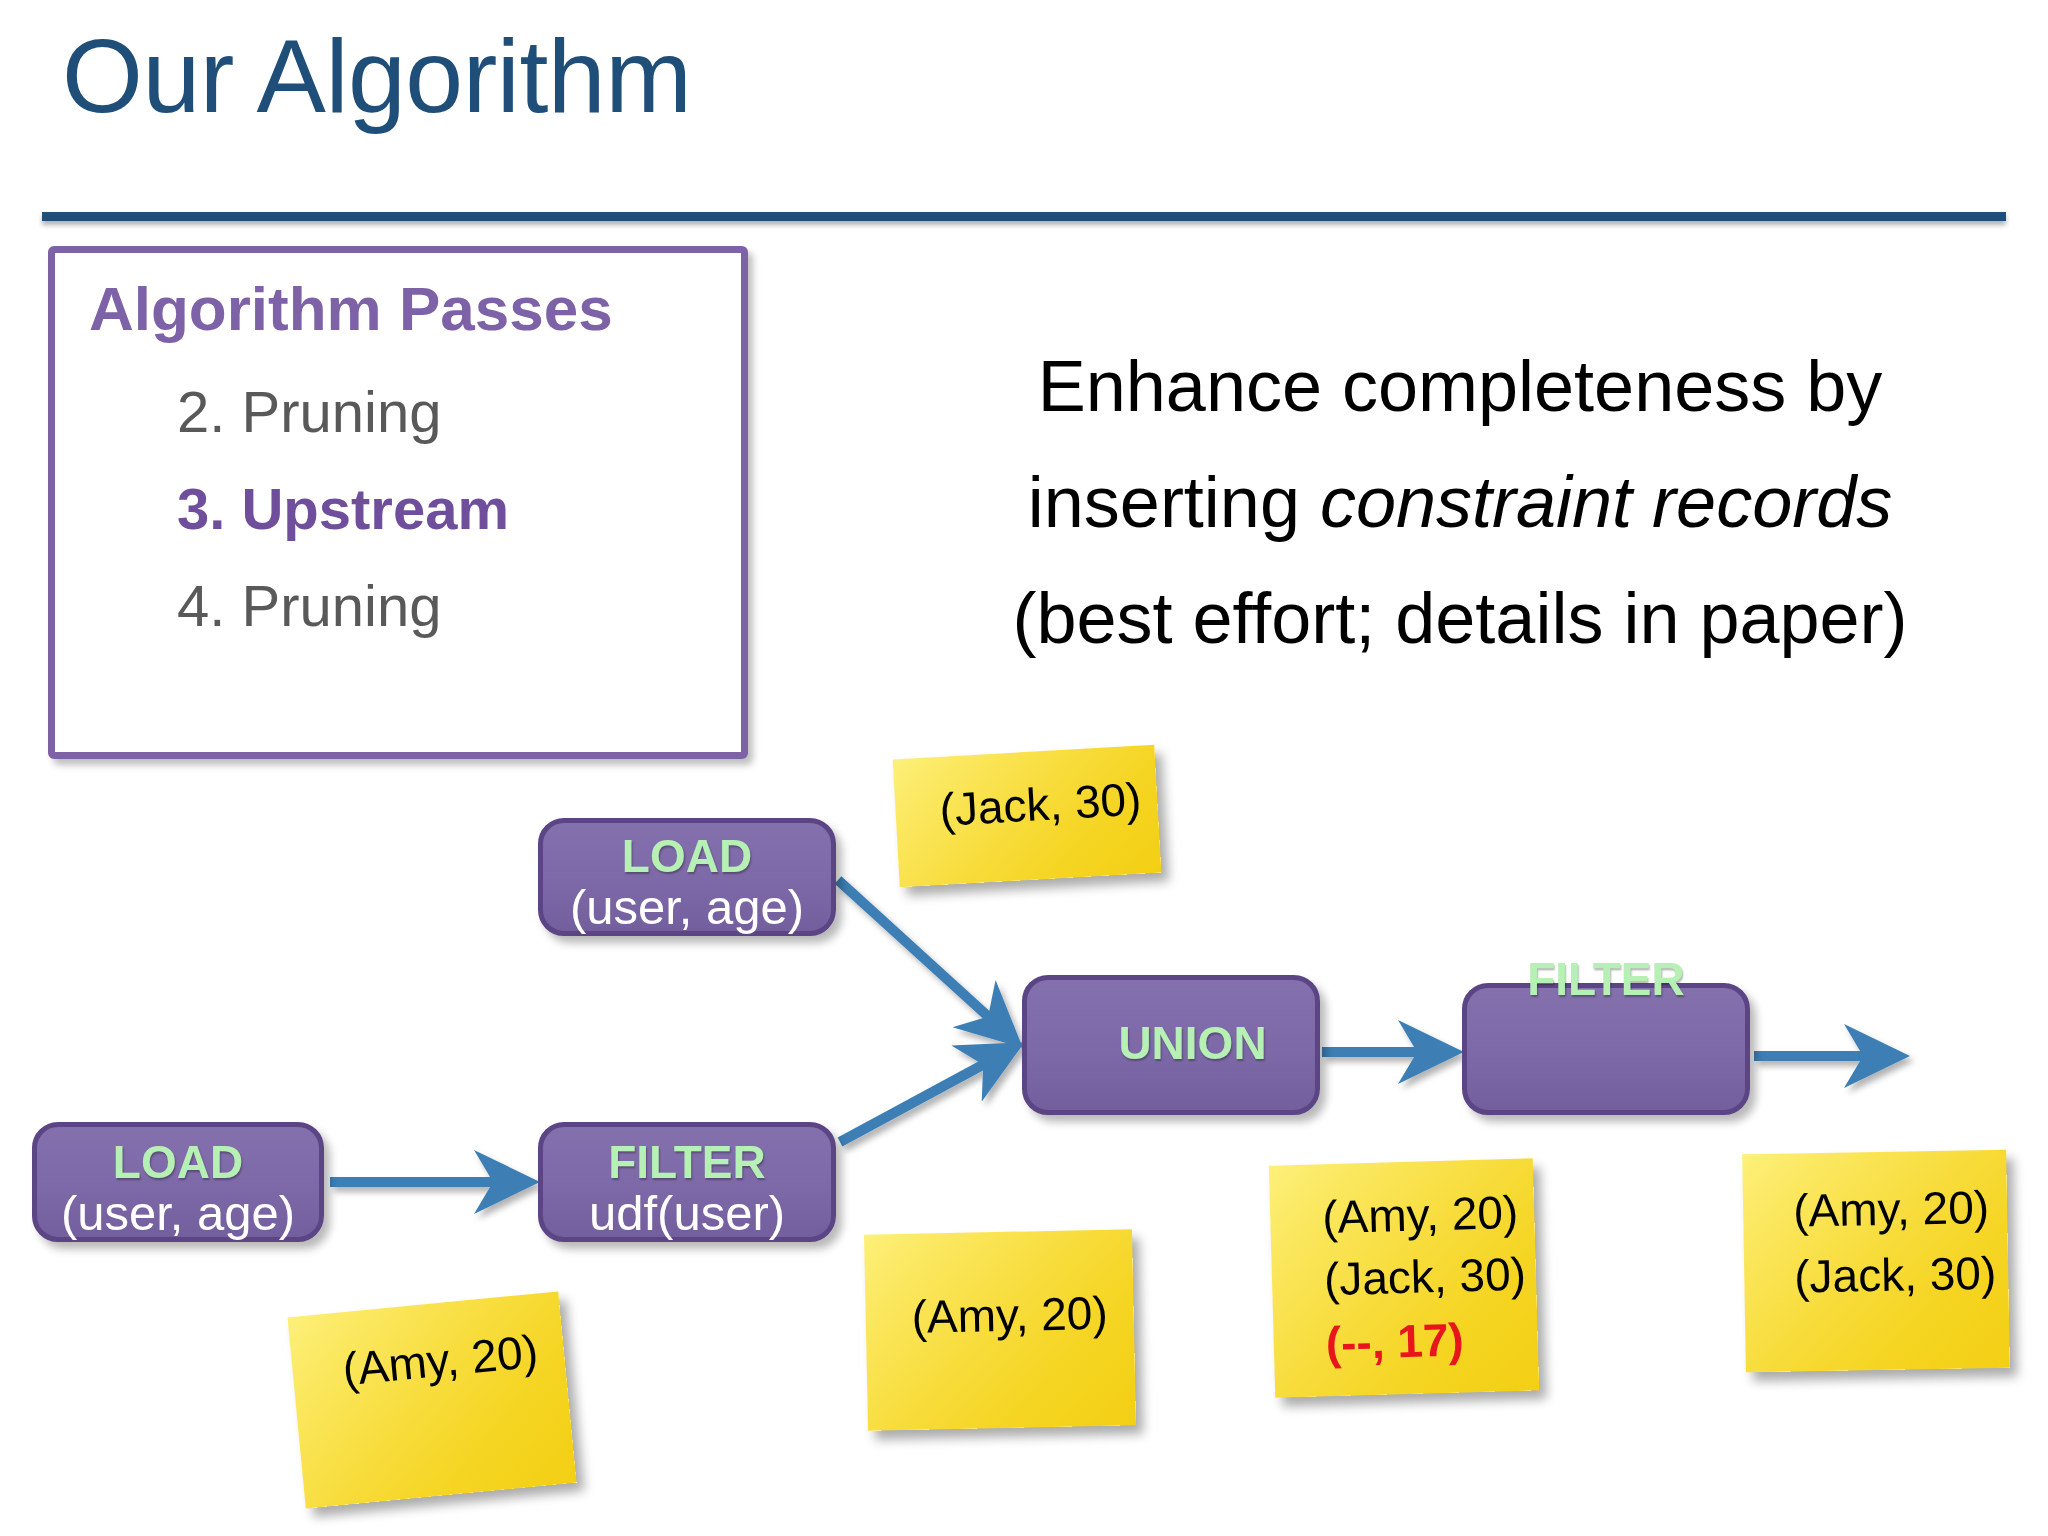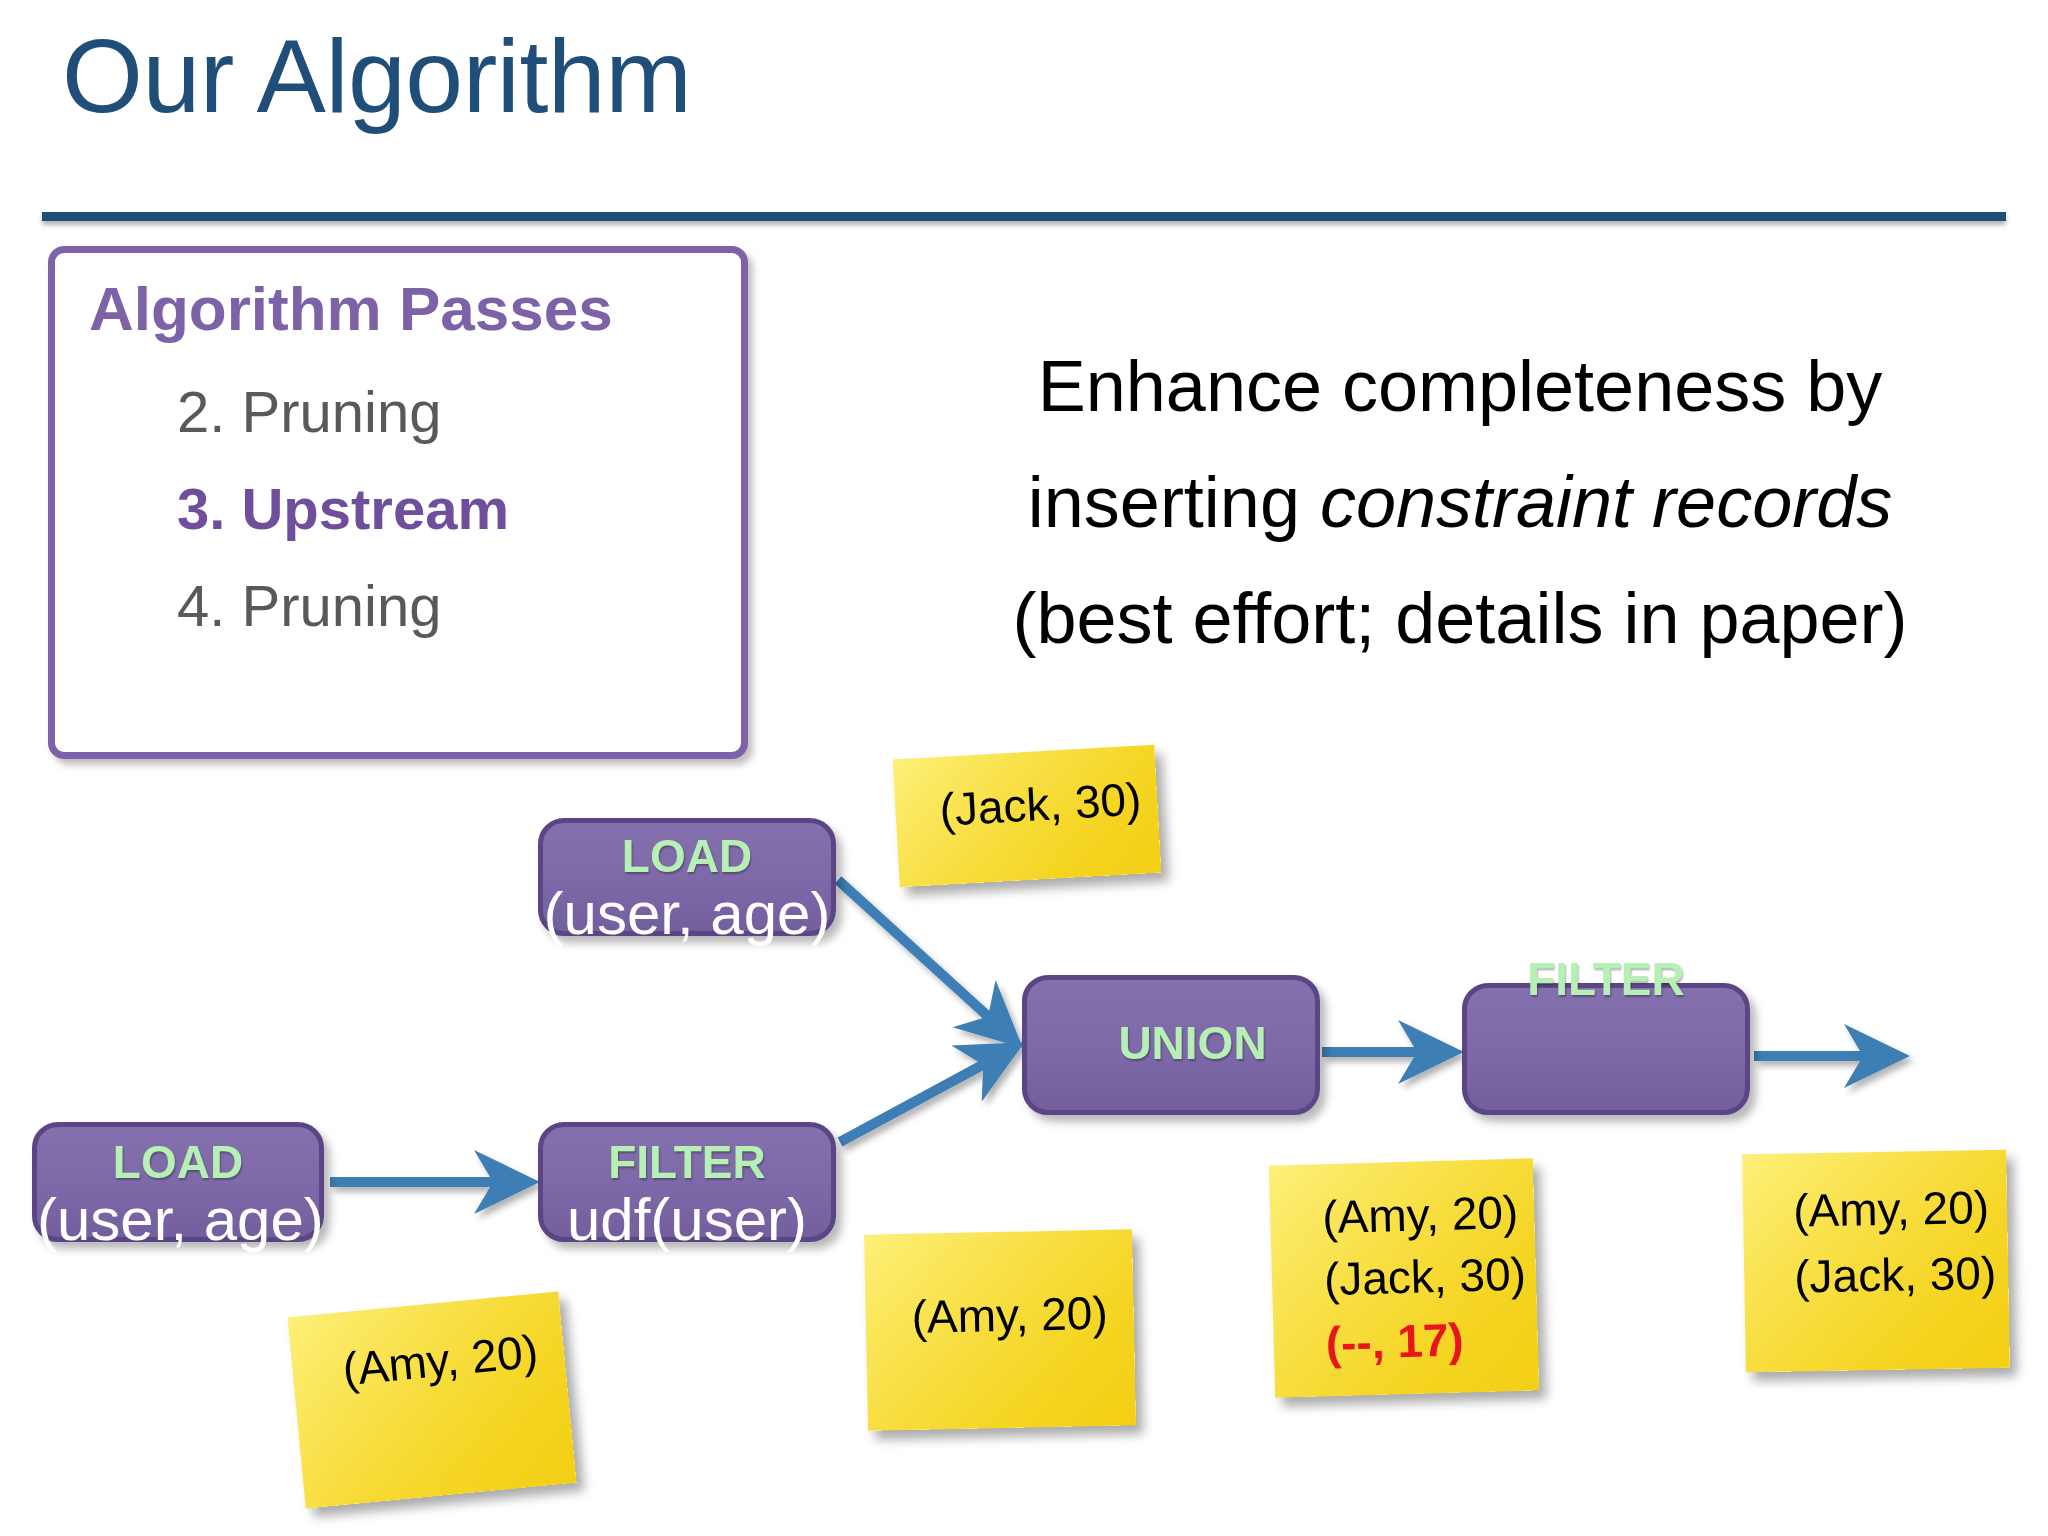--- a/index.html
+++ b/index.html
@@ -39,21 +39,21 @@
   }
 
   
   .passes-box {
     position: absolute;
     left: 48px;
     top: 246px;
     width: 700px;
     height: 513px;
     border: 7px solid #7e62a8;
-    border-radius: 16px;
+    border-radius: 6px;
     background: #ffffff;
     box-sizing: border-box;
     box-shadow: 5px 6px 7px rgba(0,0,0,0.25);
   }
   .passes-heading {
     position: absolute;
     left: 34px;
     top: 20px;
     font-size: 62px;
     font-weight: bold;
@@ -116,21 +116,21 @@
     font-size: 46px;
     text-shadow: 1px 2px 2px rgba(0,0,0,0.30);
     white-space: nowrap;
   }
   .node-arg {
     position: absolute;
     left: 0;
     right: 0;
     text-align: center;
     color: #ffffff;
-    font-size: 60px;
+    font-size: 49px;
     white-space: nowrap;
   }
 
   
   #node-load-top   { left: 538px;  top: 818px;  width: 298px; height: 118px; }
   #node-load-top .node-op  { top: 6px; }
   #node-load-top .node-arg { top: 56px; }
 
   #node-load-bottom{ left: 32px;   top: 1122px; width: 292px; height: 120px; }
   #node-load-bottom .node-op  { top: 8px; }

